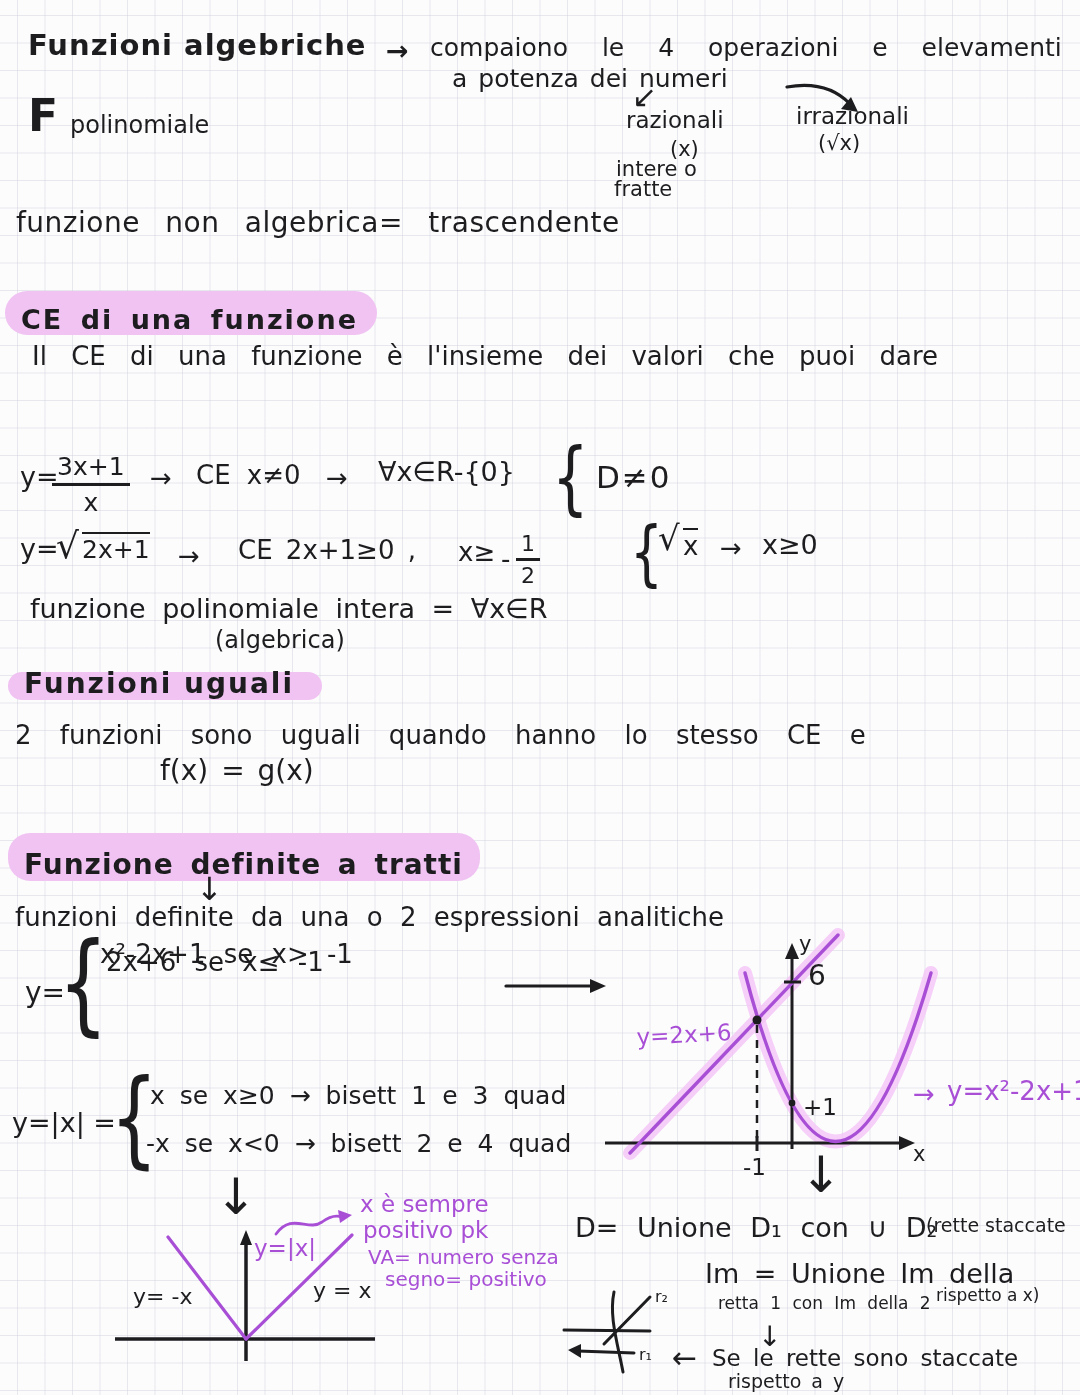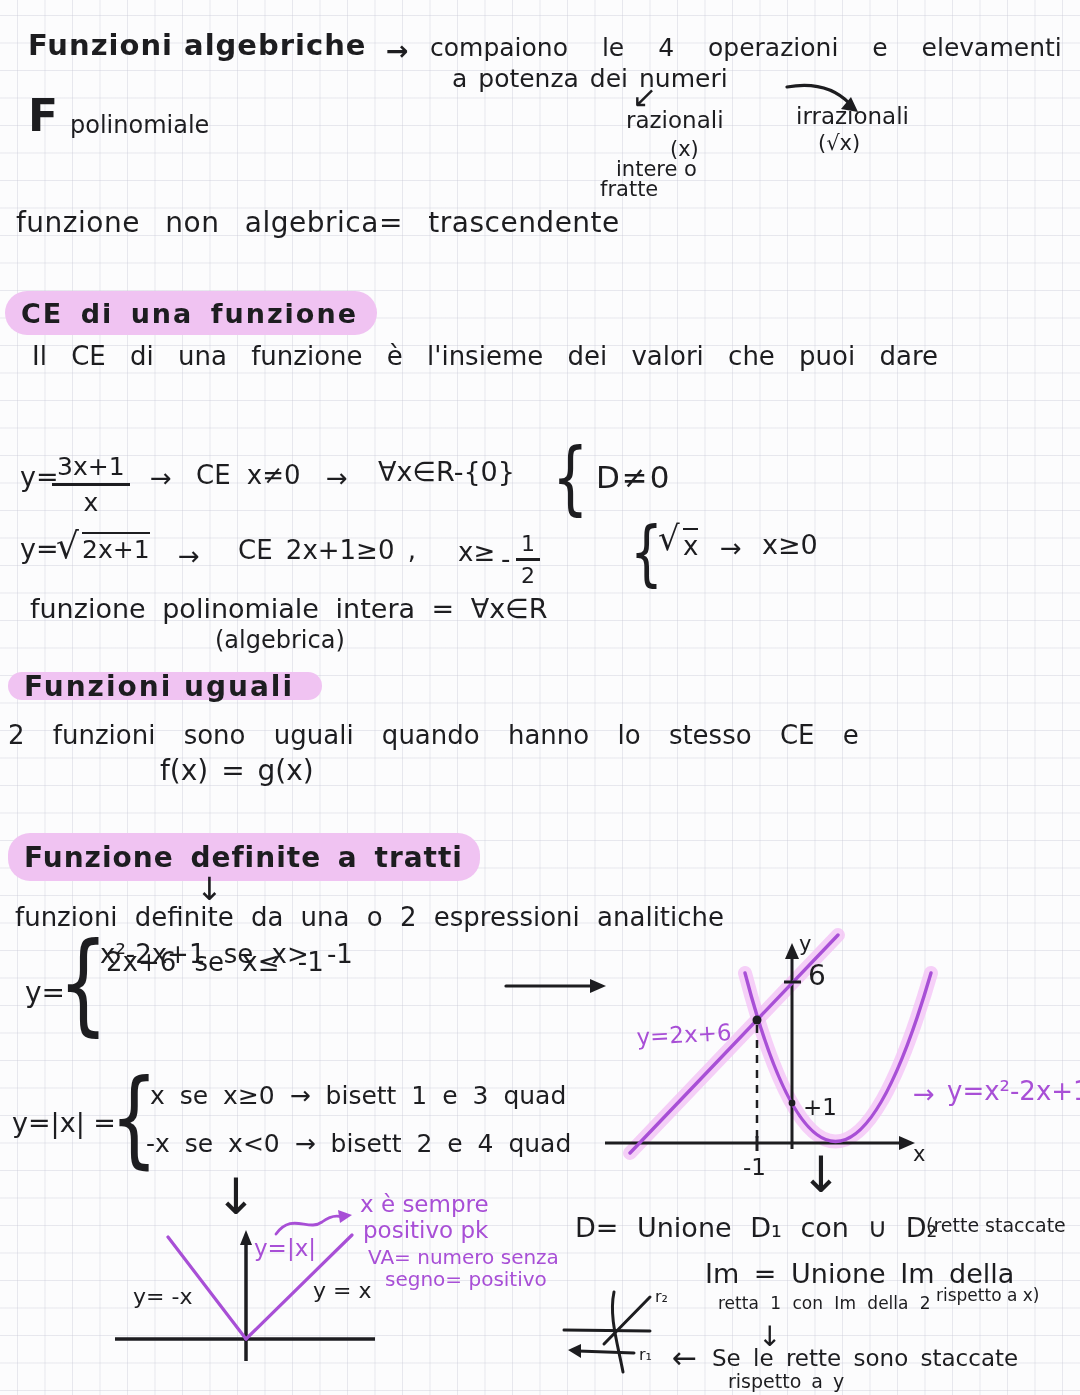--- a/index.html
+++ b/index.html
@@ -10,21 +10,21 @@
       linear-gradient(to right, rgba(205,206,219,0.45) 1px, transparent 1px),
       linear-gradient(to bottom, rgba(205,206,219,0.45) 1px, transparent 1px);
     background-size:27.5px 27.5px;
     background-position:17px 15px;
     font-family:"DejaVu Sans", sans-serif;
     color:#1d1d20;
   }
   .t{position:absolute; white-space:nowrap; line-height:1.1;}
   .purple{color:#a84fd6;}
   .b{font-weight:bold;}
-  .pill{position:absolute; background:#f0c3f2; border-radius:22px; display:flex; align-items:center; padding:0 16px;}
+  .pill{position:absolute; background:#f0c3f2; border-radius:22px; display:flex; align-items:flex-end; padding:0 16px;}
   .brace{position:absolute; font-weight:400; transform:scaleX(.72); transform-origin:left center; line-height:1;}
   .frac{position:absolute; text-align:center;}
   .frac .fn{display:block; border-bottom:3px solid currentColor; padding:0 5px 2px;}
   .frac .fd{display:block; padding-top:2px;}
   .ov{border-top:2.6px solid currentColor; padding-top:2px; display:inline-block;}
   svg{position:absolute; overflow:visible;}
   svg text{font-family:"DejaVu Sans", sans-serif;}
 </style>
 </head>
 <body>
@@ -41,21 +41,21 @@
 
   <div class="t" style="left:632px;top:80px;font-size:30px;">↙</div>
   <svg style="left:782px;top:80px;" width="92" height="42" viewBox="0 0 92 42">
     <path d="M5,7 Q45,0 68,24" stroke="#1d1d20" stroke-width="3.2" fill="none" stroke-linecap="round"></path>
     <polygon points="76,32 59,29 69,17" fill="#1d1d20"></polygon>
   </svg>
 
   <div class="t" style="left:626px;top:108px;font-size:23px;">razionali</div>
   <div class="t" style="left:670px;top:138px;font-size:21px;">(x)</div>
   <div class="t" style="left:616px;top:158px;font-size:21px;">intere o</div>
-  <div class="t" style="left:600px;top:178px;font-size:21px;">fratte</div>
+  <div class="t" style="left:614px;top:178px;font-size:21px;">fratte</div>
   <div class="t" style="left:796px;top:104px;font-size:23px;">irrazionali</div>
   <div class="t" style="left:818px;top:132px;font-size:21px;">(√x)</div>
 
   <div class="t" style="left:16px;top:208px;font-size:28px;word-spacing:16px;letter-spacing:0.5px;">funzione non algebrica= trascendente</div>
 
   <div class="pill" style="left:5px;top:291px;width:340px;height:44px;">
     <span class="b" style="font-size:27px;letter-spacing:2px;word-spacing:6px;">CE di una funzione</span>
   </div>
   <div class="t" style="left:32px;top:342px;font-size:26px;word-spacing:16px;">Il CE di una funzione è l'insieme dei valori che puoi dare</div>
 
@@ -87,21 +87,21 @@
   <div class="t" style="left:683px;top:528px;font-size:26px;"><span class="ov">x</span></div>
   <div class="t" style="left:720px;top:534px;font-size:26px;">→</div>
   <div class="t" style="left:762px;top:530px;font-size:27px;">x≥0</div>
 
   <div class="t" style="left:30px;top:594px;font-size:27px;word-spacing:8px;">funzione polinomiale intera = ∀x∈R</div>
   <div class="t" style="left:215px;top:627px;font-size:24px;">(algebrica)</div>
 
   <div class="pill" style="left:8px;top:672px;width:282px;height:28px;">
     <span class="b" style="font-size:28px;letter-spacing:2px;">Funzioni uguali</span>
   </div>
-  <div class="t" style="left:8px;top:721px;font-size:26px;word-spacing:20px;">2 funzioni sono uguali quando hanno lo stesso CE e</div>
+  <div class="t" style="left:15px;top:721px;font-size:26px;word-spacing:20px;">2 funzioni sono uguali quando hanno lo stesso CE e</div>
   <div class="t" style="left:160px;top:756px;font-size:28px;word-spacing:4px;">f(x) = g(x)</div>
 
   <div class="pill" style="left:8px;top:833px;width:440px;height:48px;">
     <span class="b" style="font-size:28px;letter-spacing:1px;word-spacing:6px;">Funzione definite a tratti</span>
   </div>
   <div class="t" style="left:196px;top:872px;font-size:32px;">↓</div>
   <div class="t" style="left:15px;top:903px;font-size:26px;word-spacing:9px;">funzioni definite da una o 2 espressioni analitiche</div>
 
   <div class="t" style="left:25px;top:978px;font-size:28px;">y=</div>
   <div class="brace" style="left:58px;top:928px;font-size:110px;">{</div>

